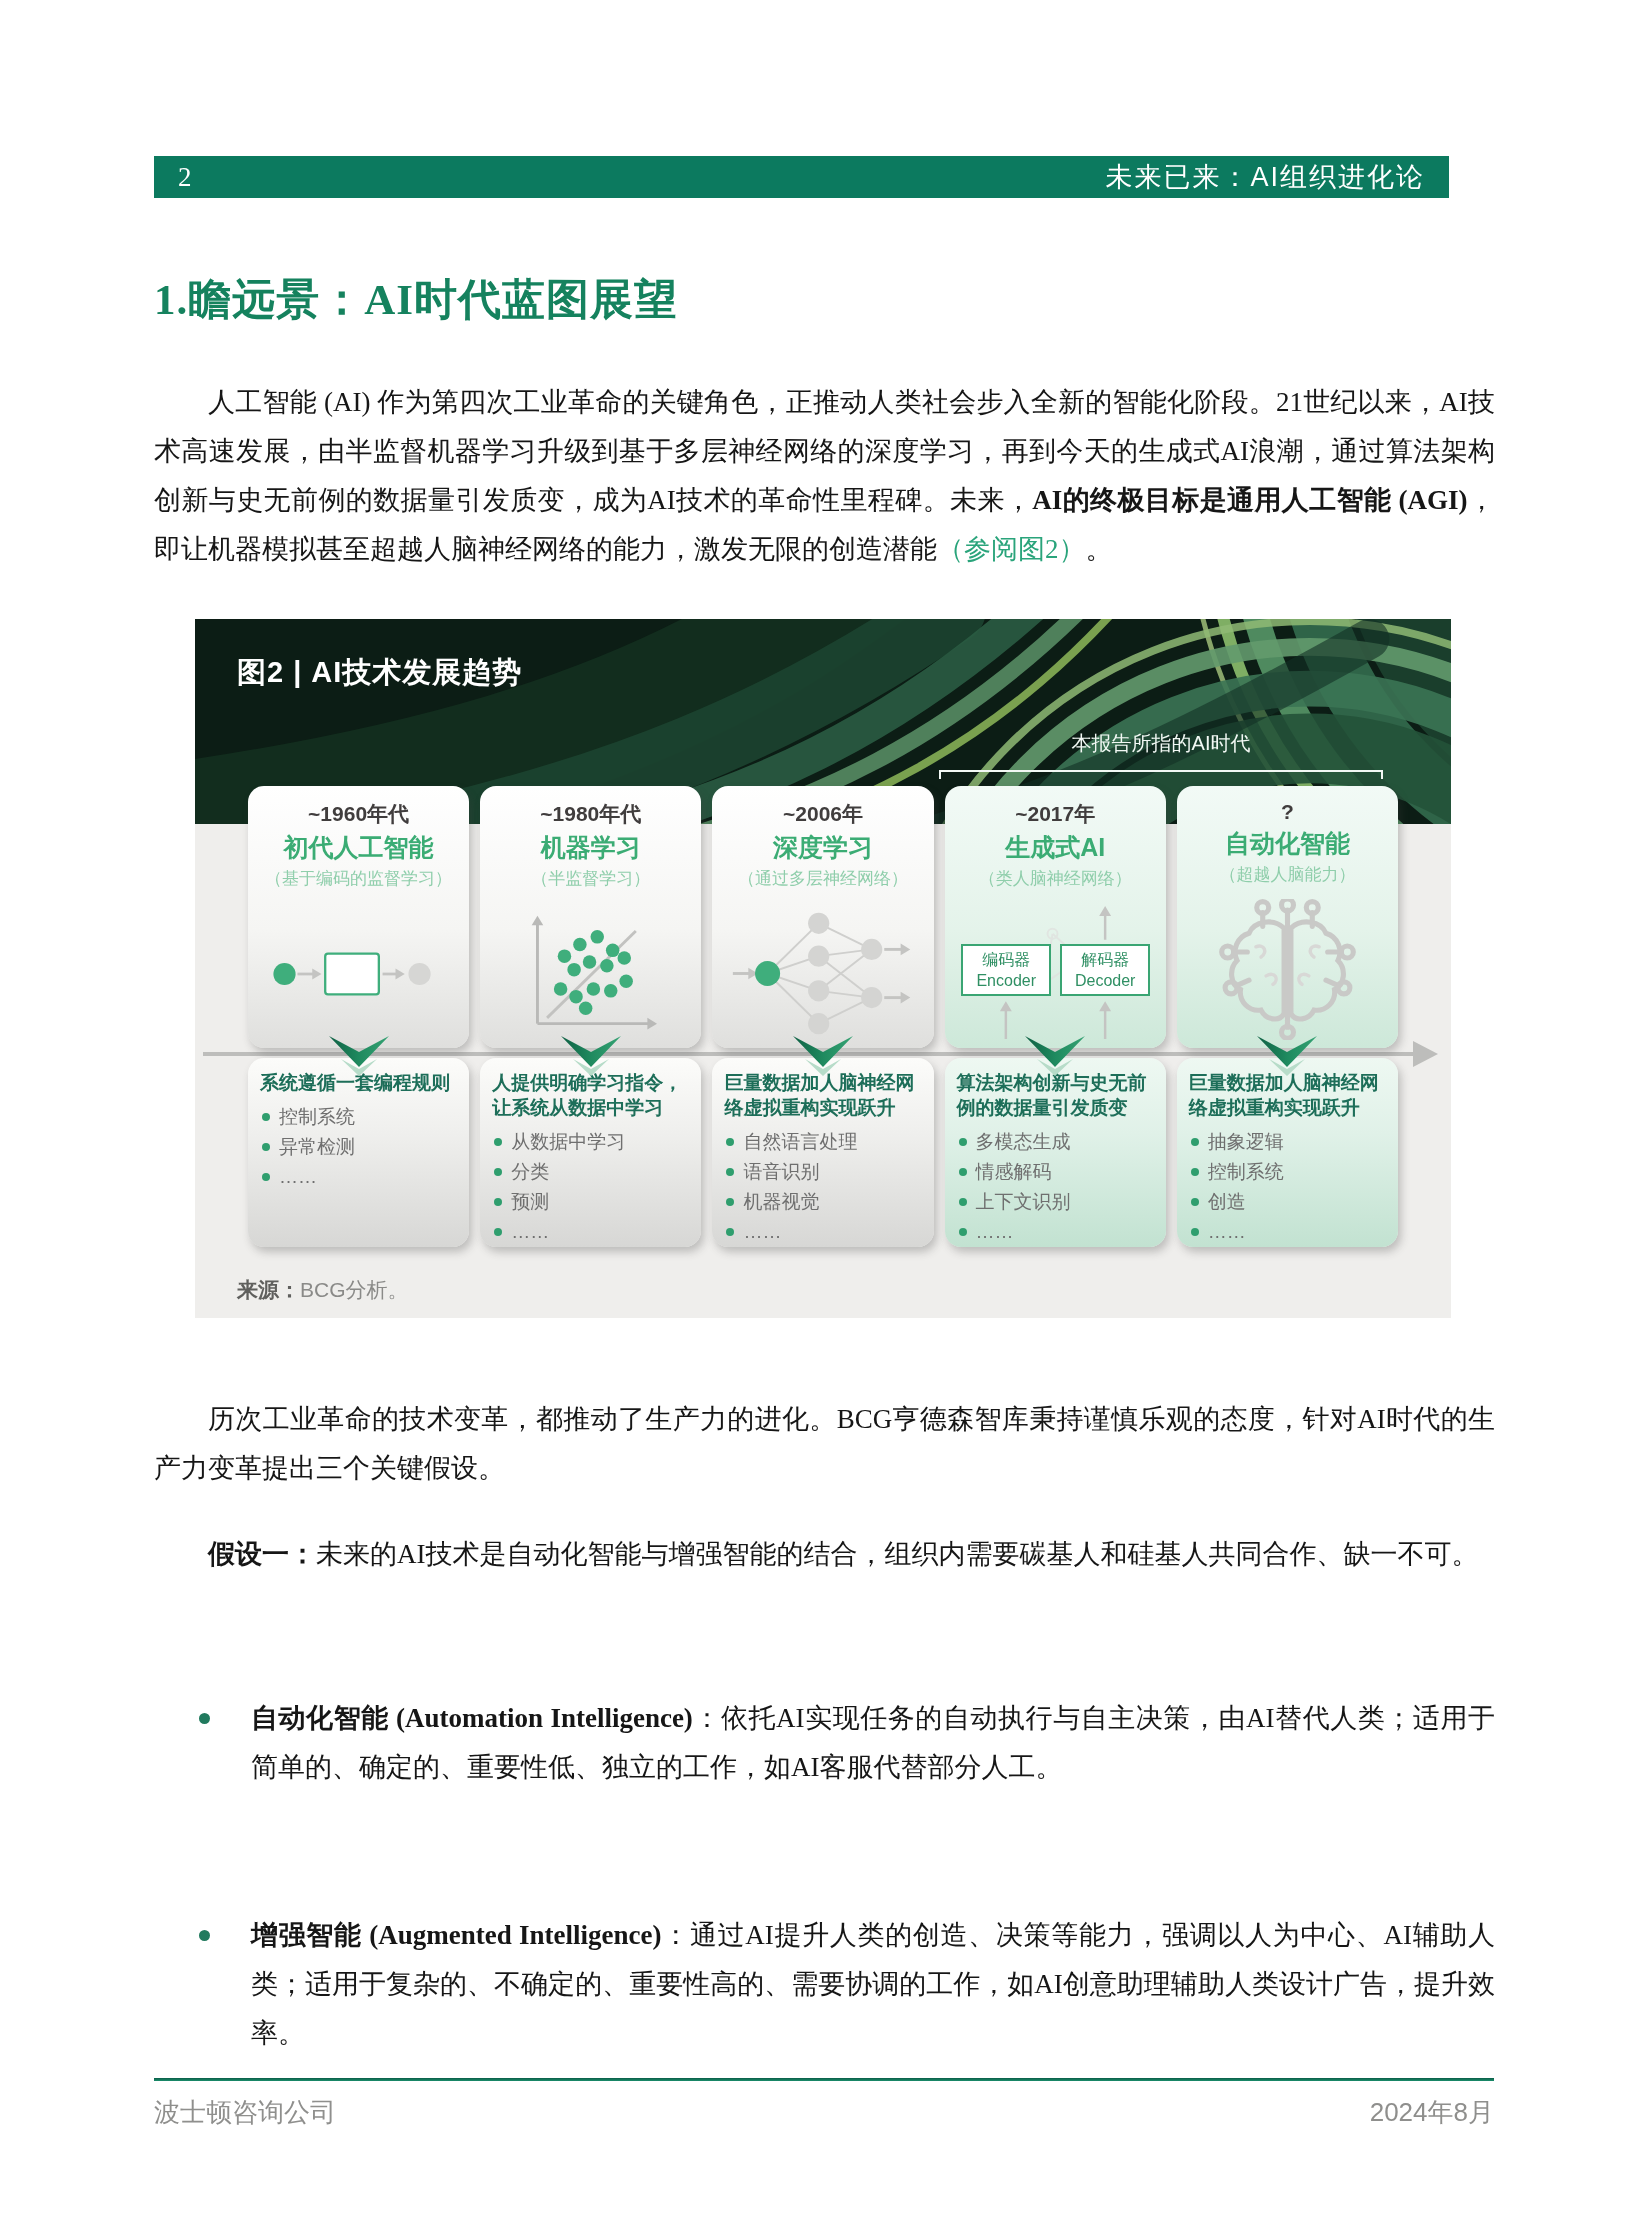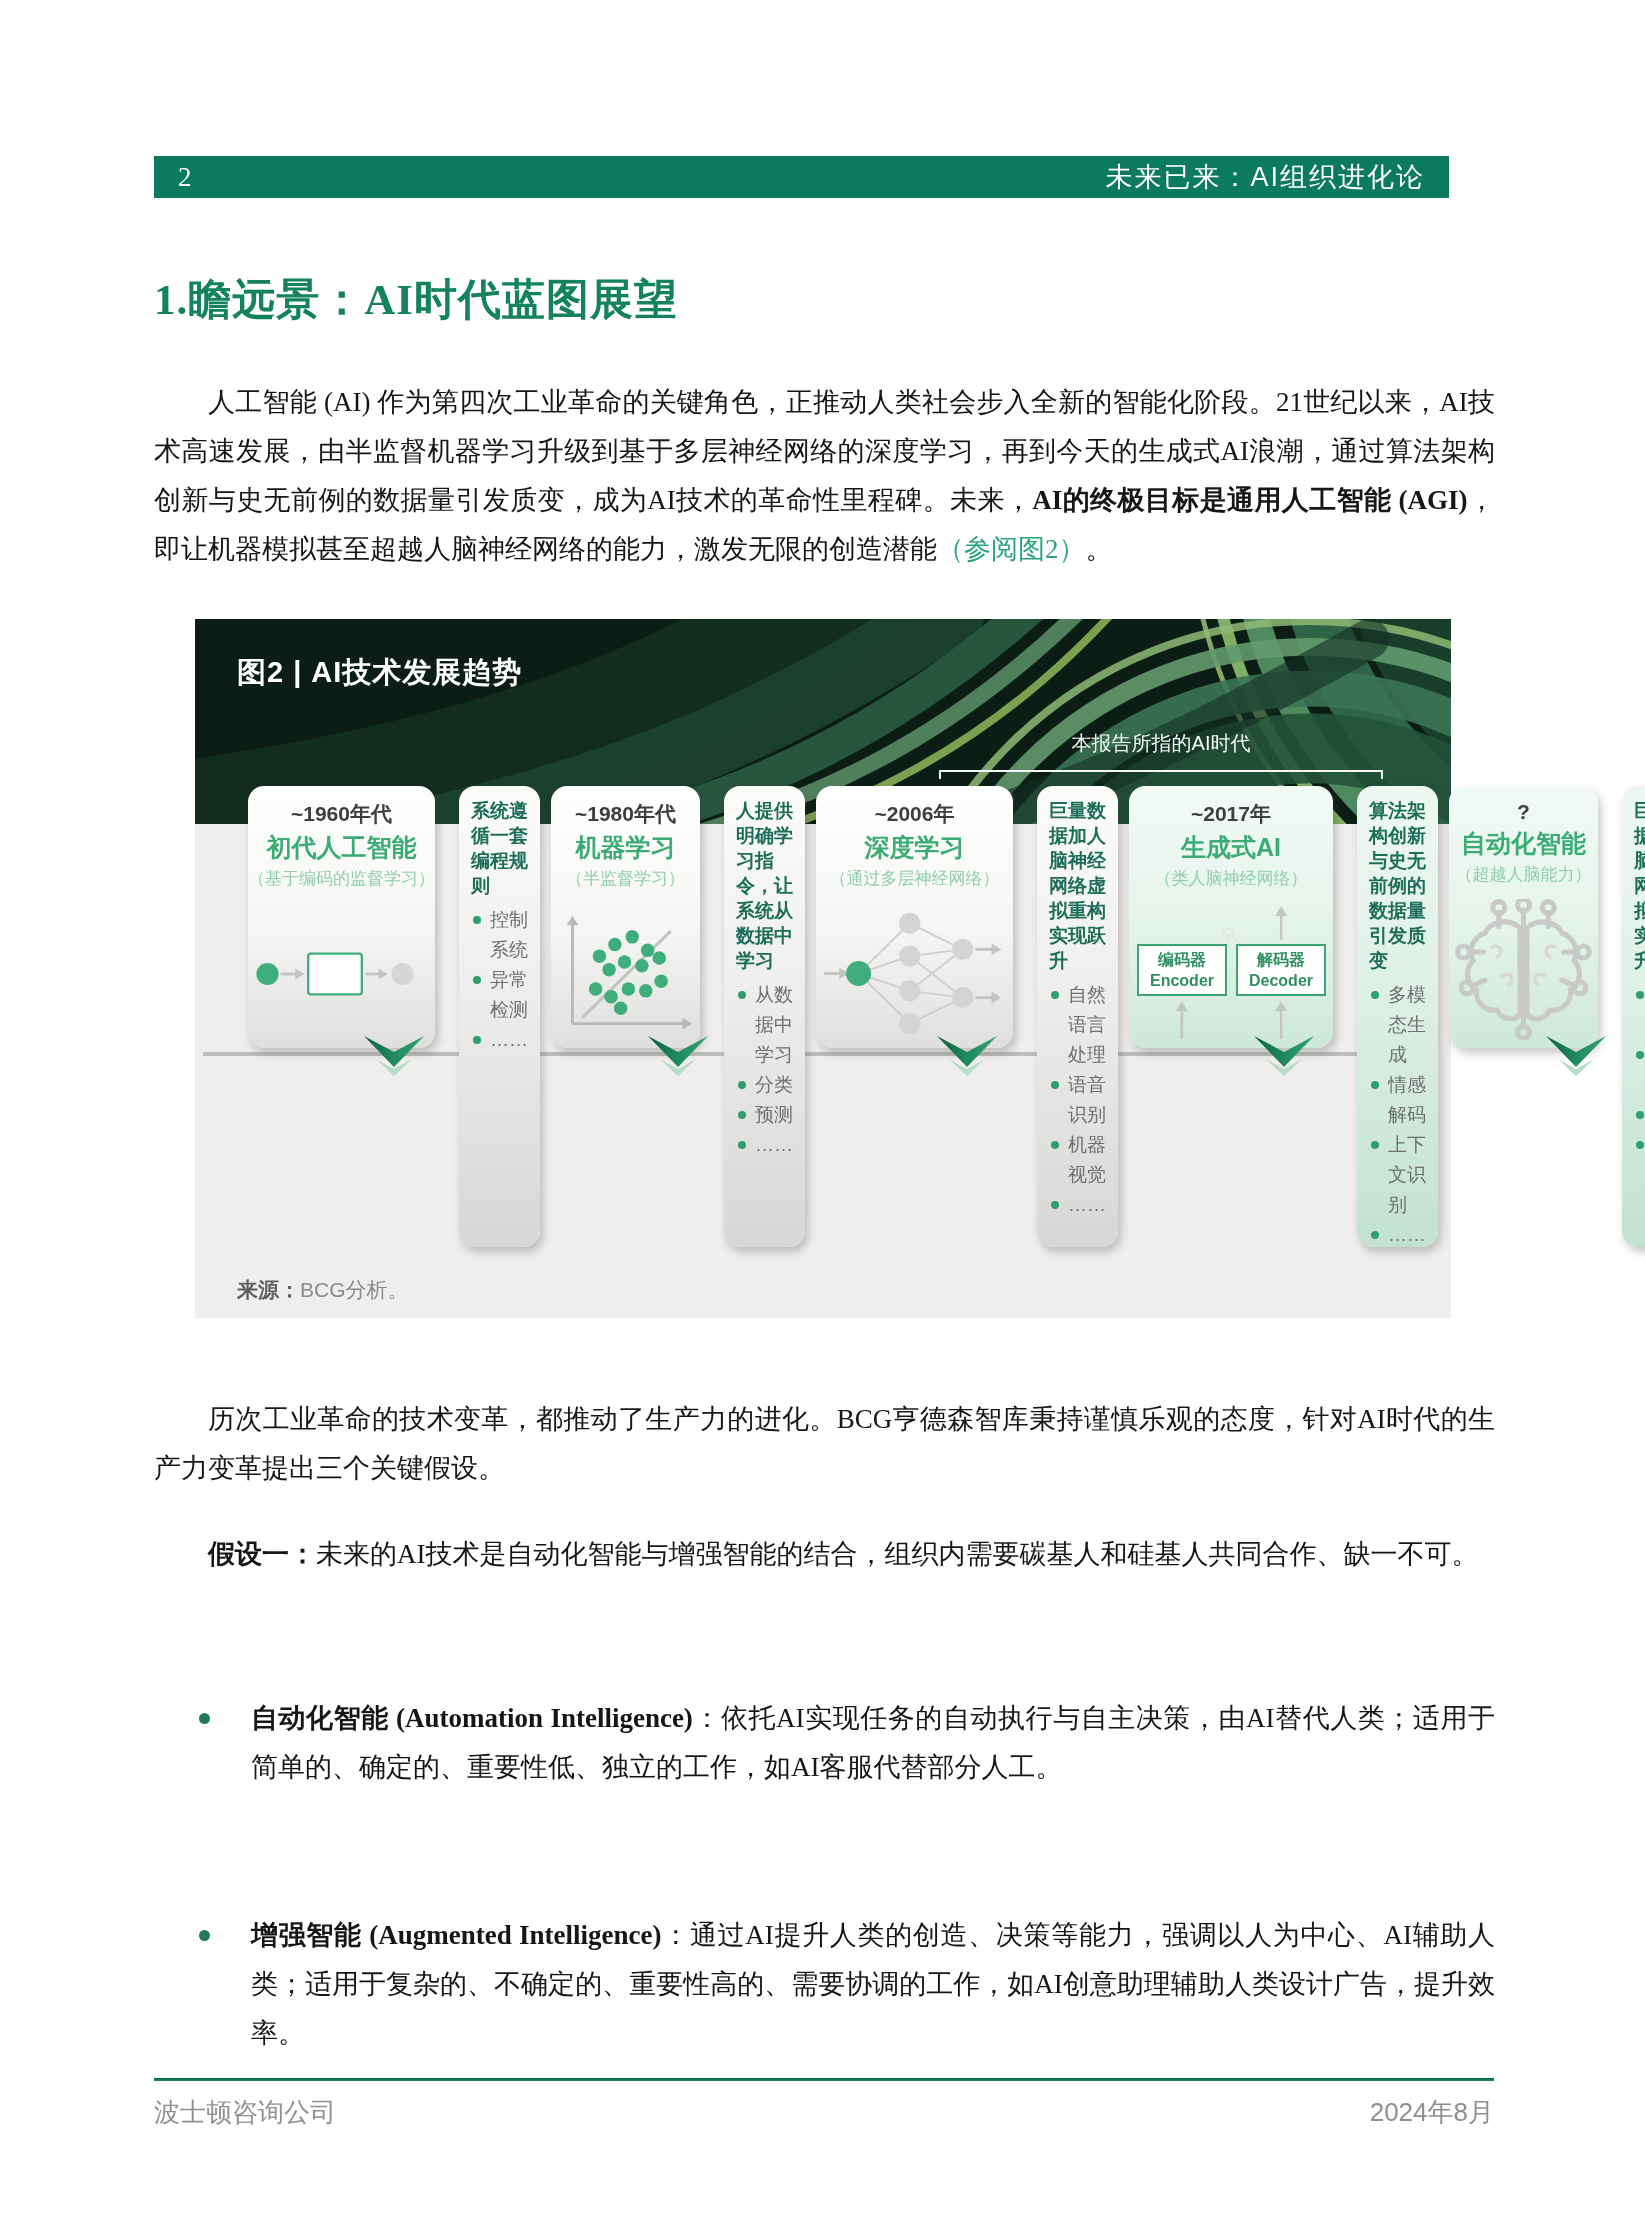--- a/index.html
+++ b/index.html
@@ -43,21 +43,21 @@
                color:#f2f8f4; font-size:20px; }
   .era-bracket { position:absolute; left:744px; top:151px; width:444px; height:9px;
                border-top:2px solid #f2f8f4; border-left:2px solid #f2f8f4; border-right:2px solid #f2f8f4; }
 
   .timeline { position:absolute; left:8px; top:433px; width:1210px; height:4px; background:#bdbdbb; z-index:1; }
   .timeline::after { content:''; position:absolute; right:-25px; top:-11px; width:0; height:0;
                border-left:25px solid #bdbdbb; border-top:13px solid transparent; border-bottom:13px solid transparent; }
 
   .cards { position:absolute; left:53px; top:167px; width:1150px; height:461px;
            display:flex; gap:11px; z-index:2; }
-  .col { flex:1; position:relative; display:flex; flex-direction:row; gap:24px; }
+  .col { flex:1; position:relative; display:flex; flex-direction:column; gap:10px; }
   .card-top { height:262px; border-radius:16px; box-shadow:3px 5px 8px rgba(60,60,60,.28);
               background:linear-gradient(180deg,#ffffff 0%,#f5f5f3 55%,#dfdfdd 100%); z-index:2; }
   .card-bot { flex:1; border-radius:16px; box-shadow:3px 5px 8px rgba(60,60,60,.28);
               background:linear-gradient(180deg,#fcfcfa 0%,#efefed 40%,#d7d7d5 100%);
               padding:12px 12px 0; z-index:2; }
   .col.mint .card-top { background:linear-gradient(180deg,#f2faf6 0%,#e4f3ea 55%,#cde8d9 100%); }
   .col.mint .card-bot { background:linear-gradient(180deg,#eef8f2 0%,#e0f1e8 40%,#c2e2d1 100%); }
 
   .col-year { margin-top:14px; text-align:center; font-size:21px; font-weight:bold; color:#403d3d; }
   .col-title { text-align:center; font-size:25px; font-weight:bold; color:#3bac74; margin-top:3px; }
@@ -69,21 +69,21 @@
   .desc-head { font-size:19px; font-weight:bold; color:#1d6e59; line-height:25px; }
   .desc-list { list-style:none; margin-top:7px; }
   .desc-list li { position:relative; padding-left:19px; font-size:19px; color:#6f6f6f; line-height:30px; }
   .desc-list li::before { content:''; position:absolute; left:2px; top:11px; width:8px; height:8px;
                           border-radius:50%; background:#2f9e6e; }
 
   .fig-source { position:absolute; left:42px; bottom:14px; font-size:21px; color:#8a8a88; }
   .fig-source .src-label { font-weight:bold; color:#5f5f5d; }
 
   
-  .encdec { position:relative; width:204px; height:139px;font-weight:bold; }
+  .encdec { position:relative; width:204px; height:139px; }
   .encdec svg { position:absolute; left:0; top:0; }
   .ed-box { position:absolute; top:40px; width:90px; border:2px solid #3aa573; background:#ffffff;
             color:#2f8f63; font-size:16px; line-height:21px; text-align:center; padding:3px 0; }
   .ed-enc { left:8px; } .ed-dec { left:107px; }
 
   
   .footer-line { position:absolute; left:154px; top:2078px; width:1340px; height:3px;
                  background:linear-gradient(180deg,#0b5c46,#1a8e6c); }
   .footer-text { position:absolute; left:154px; top:2095px; width:1340px; display:flex;
                  justify-content:space-between; font-size:26px; color:#8f8f8d; }

